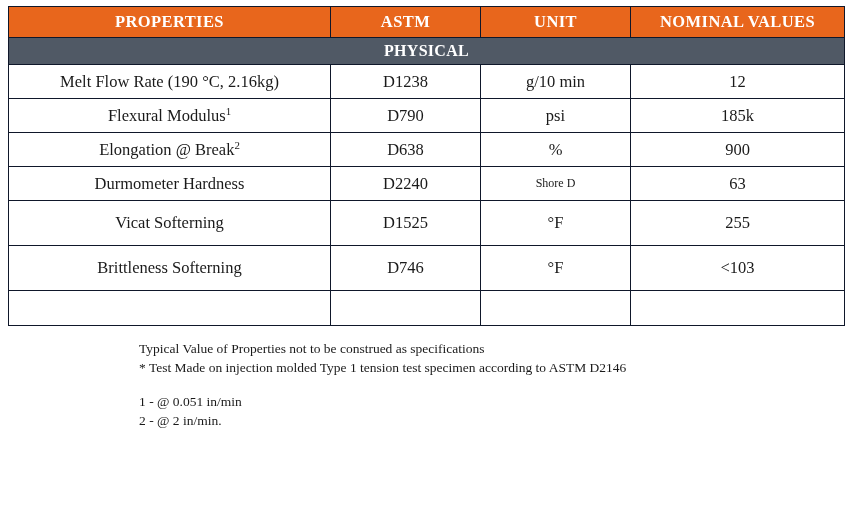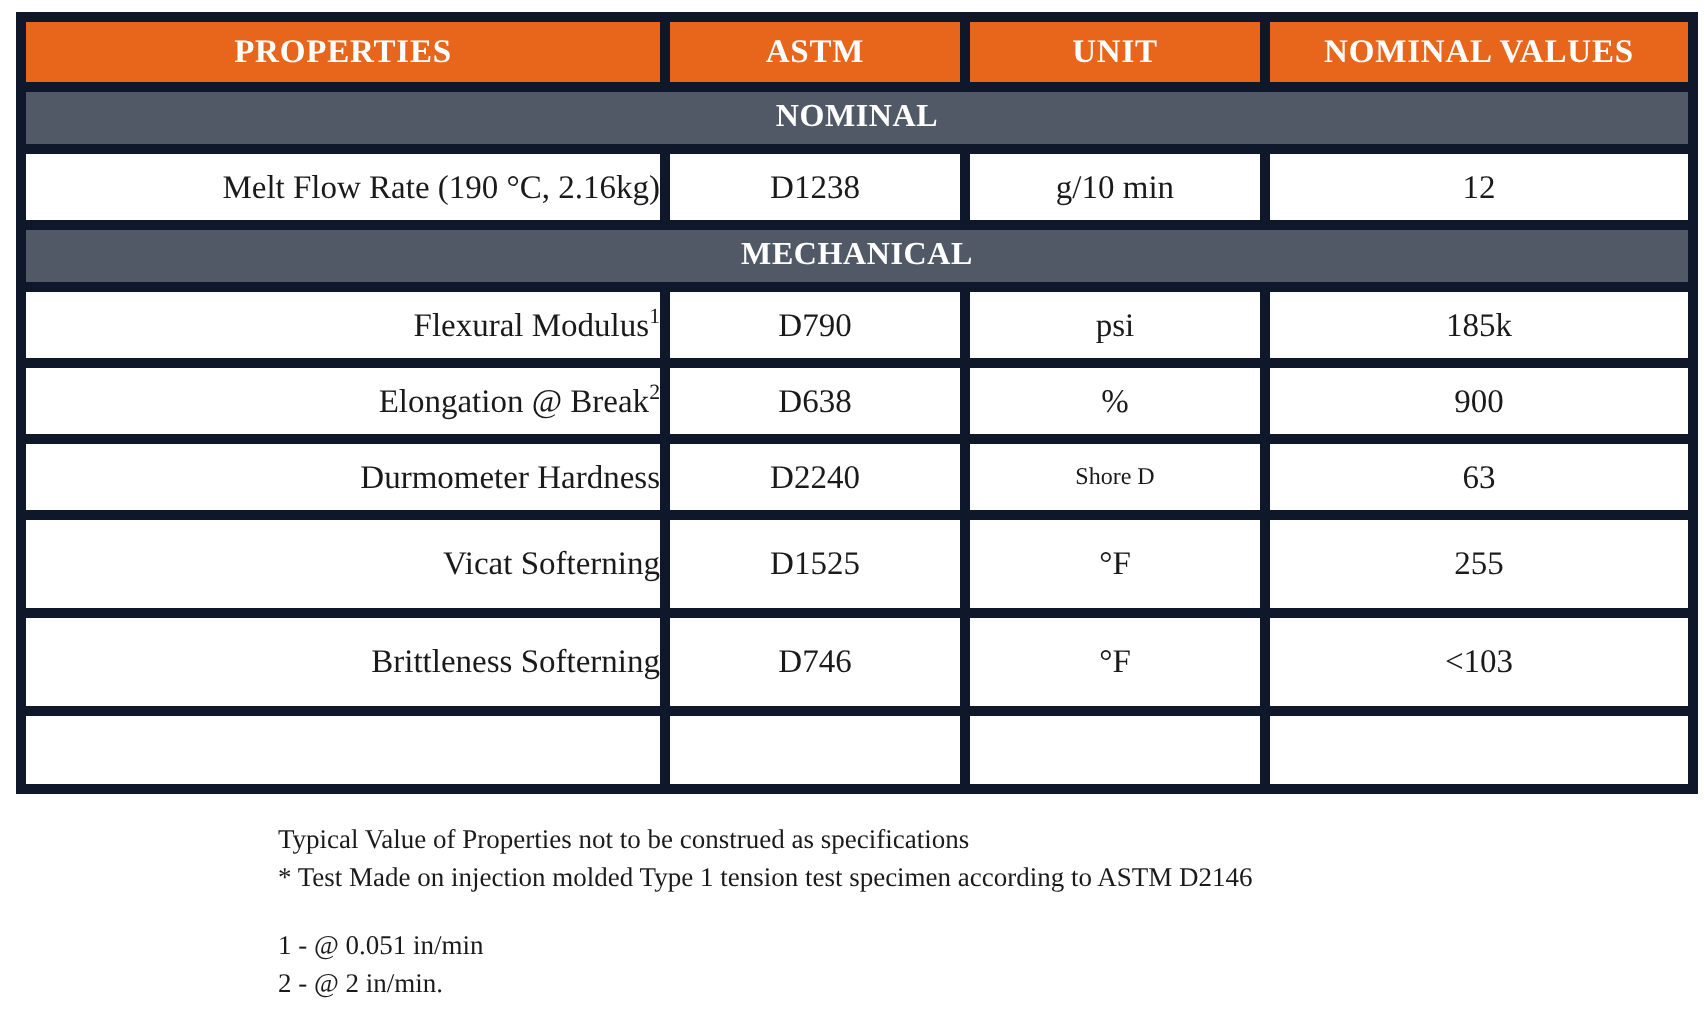--- a/index.html
+++ b/index.html
@@ -21,21 +21,21 @@
     box-sizing: border-box;
     padding: 6px 8px 0 8px;
   }
   table.spec {
     border-collapse: collapse;
     width: 836px;
     table-layout: fixed;
     margin: 0;
   }
   table.spec td, table.spec th {
-    border: 5px solid #0f172a;
+    border: 1px solid #0f172a;
     padding: 0;
     vertical-align: middle;
   }
   
   col.c1 { width: 322px; }
   col.c2 { width: 150px; }
   col.c3 { width: 150px; }
   col.c4 { width: 214px; }
 
   thead th {
@@ -52,21 +52,21 @@
   tr.section td {
     background: #505965;
     color: #ffffff;
     font-weight: bold;
     font-size: 16px;
     text-align: center;
     height: 26px;
     letter-spacing: 0.3px;
   }
   td.prop {
-    text-align: right;
+    text-align: center;
     padding: 0 0 0 8px;
     font-size: 16.5px;
     height: 33px;
   }
   td.ctr {
     text-align: center;
     font-size: 16.5px;
     height: 33px;
   }
   td.tall { height: 44px; }
@@ -103,34 +103,31 @@
       <tr>
         <th>PROPERTIES</th>
         <th>ASTM</th>
         <th>UNIT</th>
         <th>NOMINAL VALUES</th>
       </tr>
     </thead>
     <tbody>
 
       <tr class="section">
-        <td colspan="4">NOMINAL</td>
+        <td colspan="4">PHYSICAL</td>
       </tr>
 
       <tr>
         <td class="prop">Melt Flow Rate (190 °C, 2.16kg)</td>
         <td class="ctr">D1238</td>
         <td class="ctr">g/10 min</td>
         <td class="ctr">12</td>
       </tr>
 
 
-      <tr class="section">
-        <td colspan="4">MECHANICAL</td>
-      </tr>
 
       <tr>
         <td class="prop">Flexural Modulus<sup>1</sup></td>
         <td class="ctr">D790</td>
         <td class="ctr">psi</td>
         <td class="ctr">185k</td>
       </tr>
 
 
       <tr>

